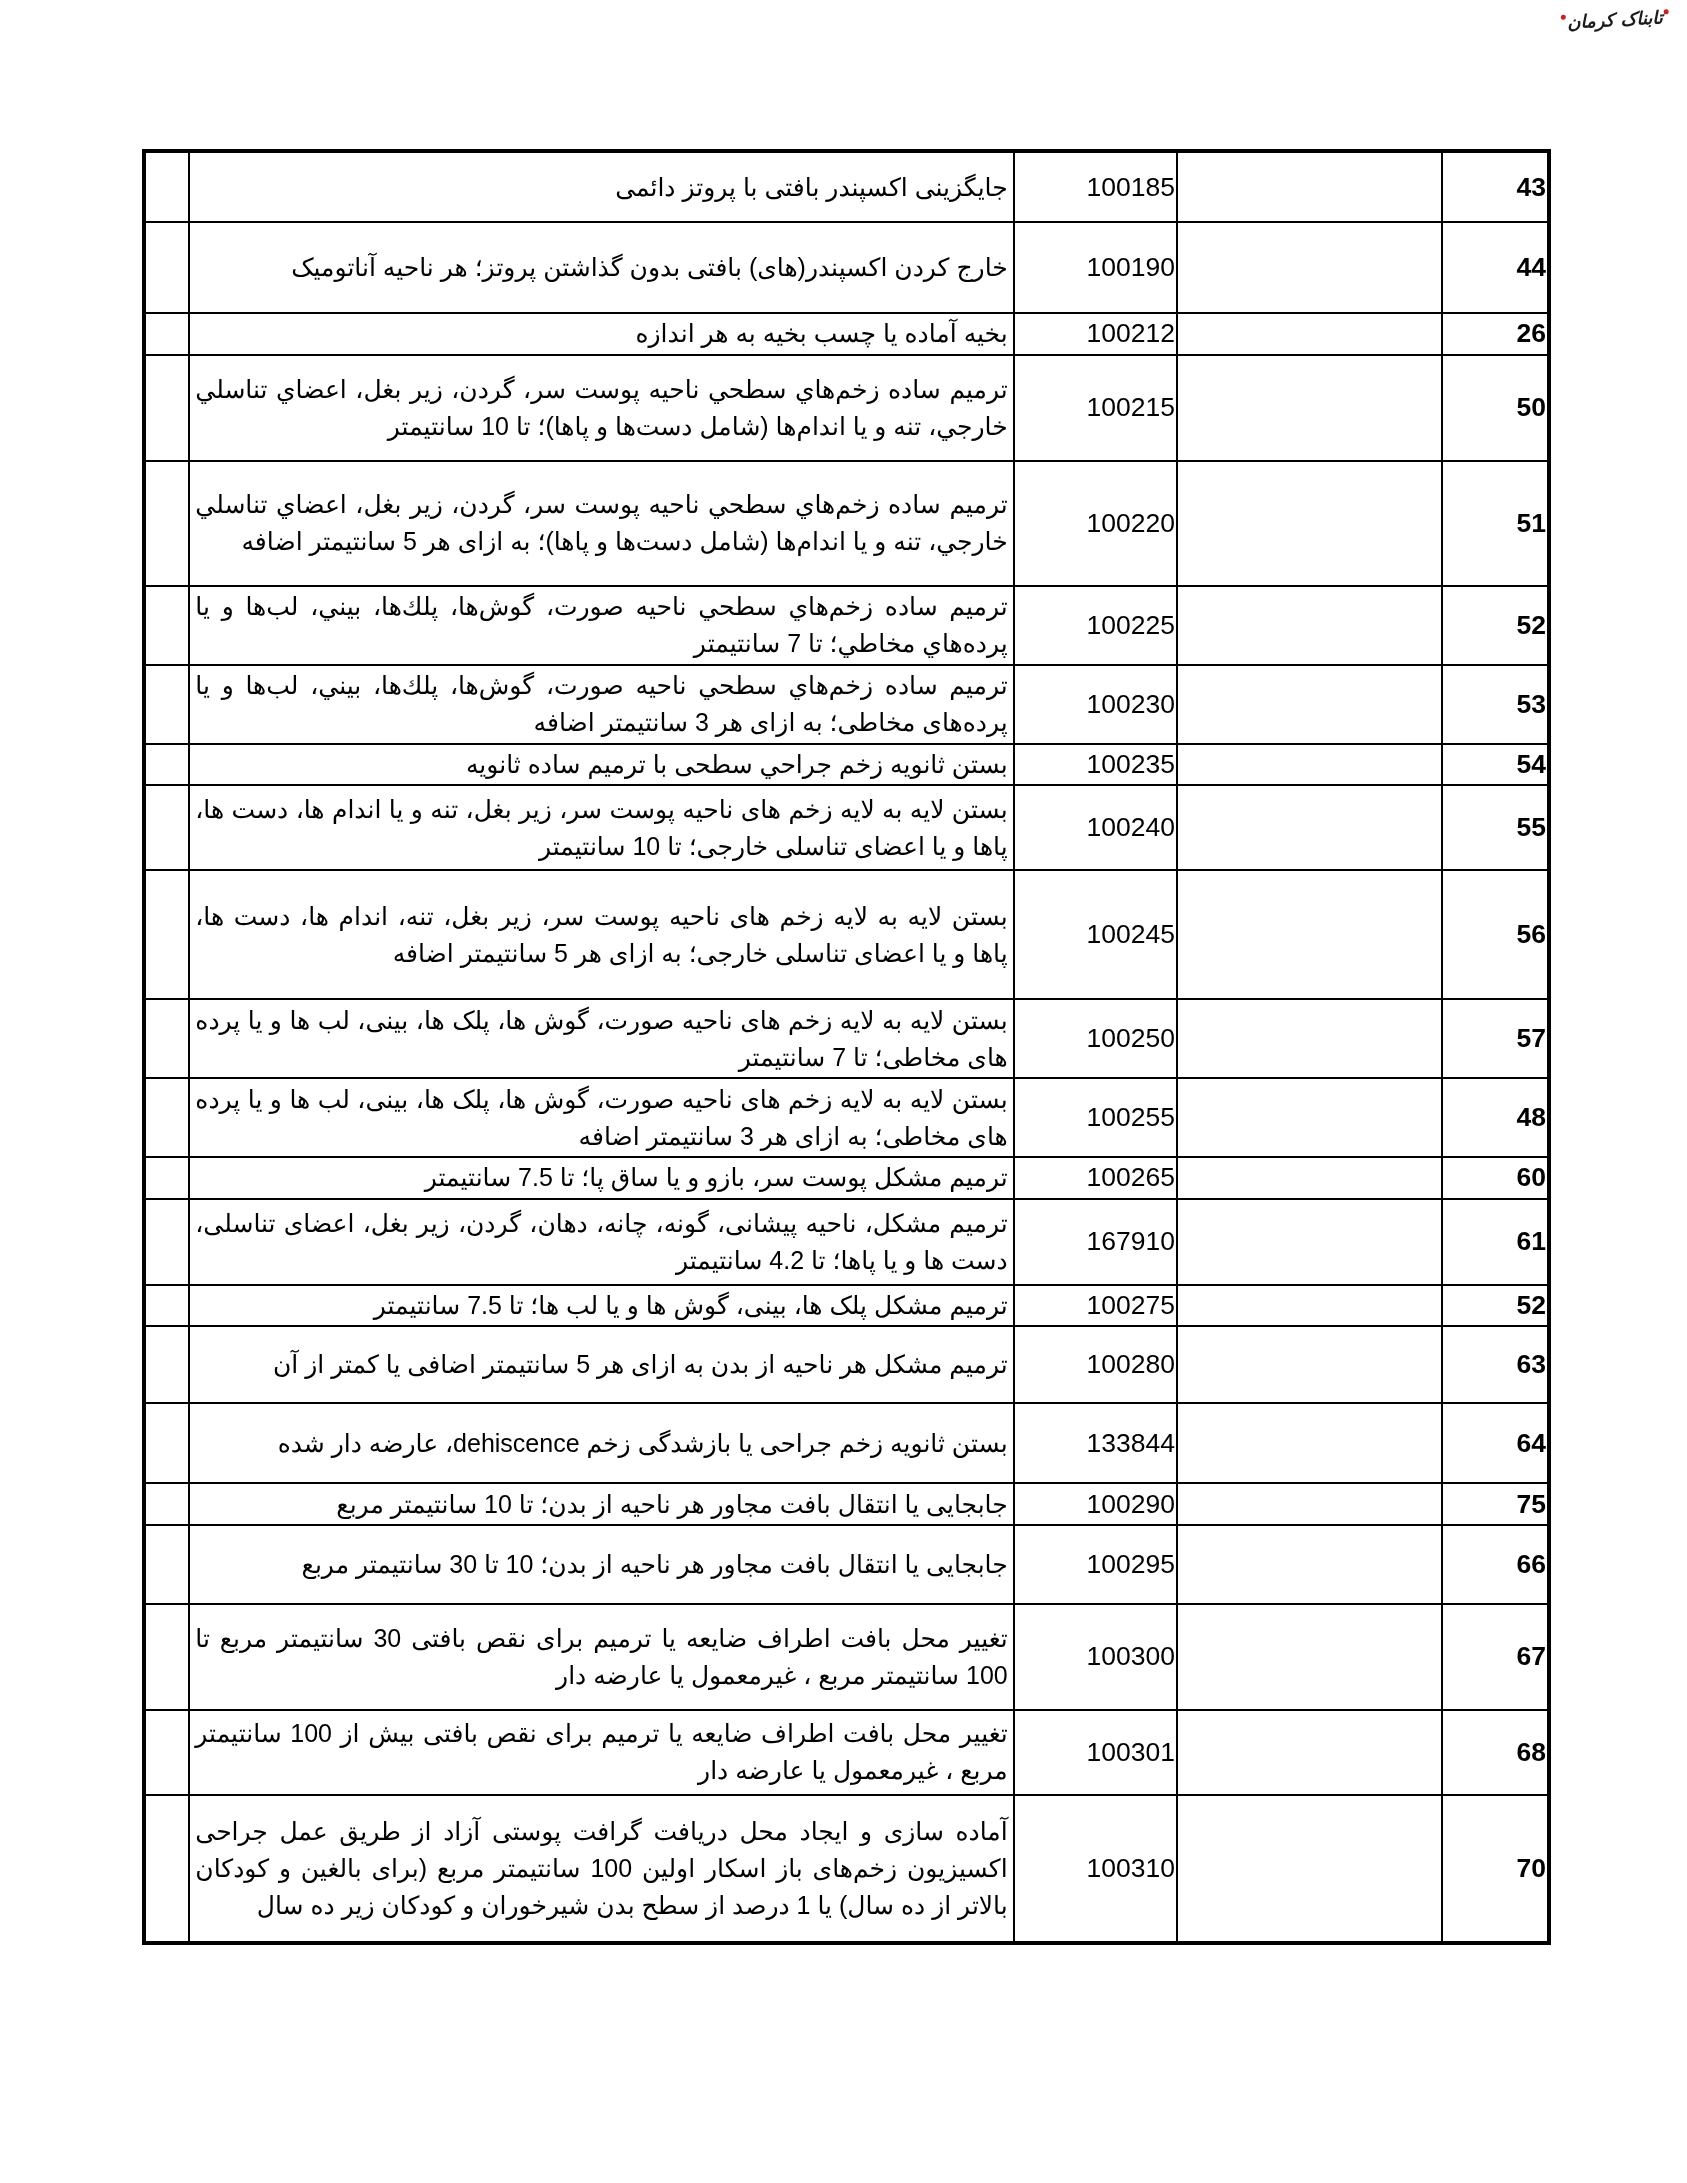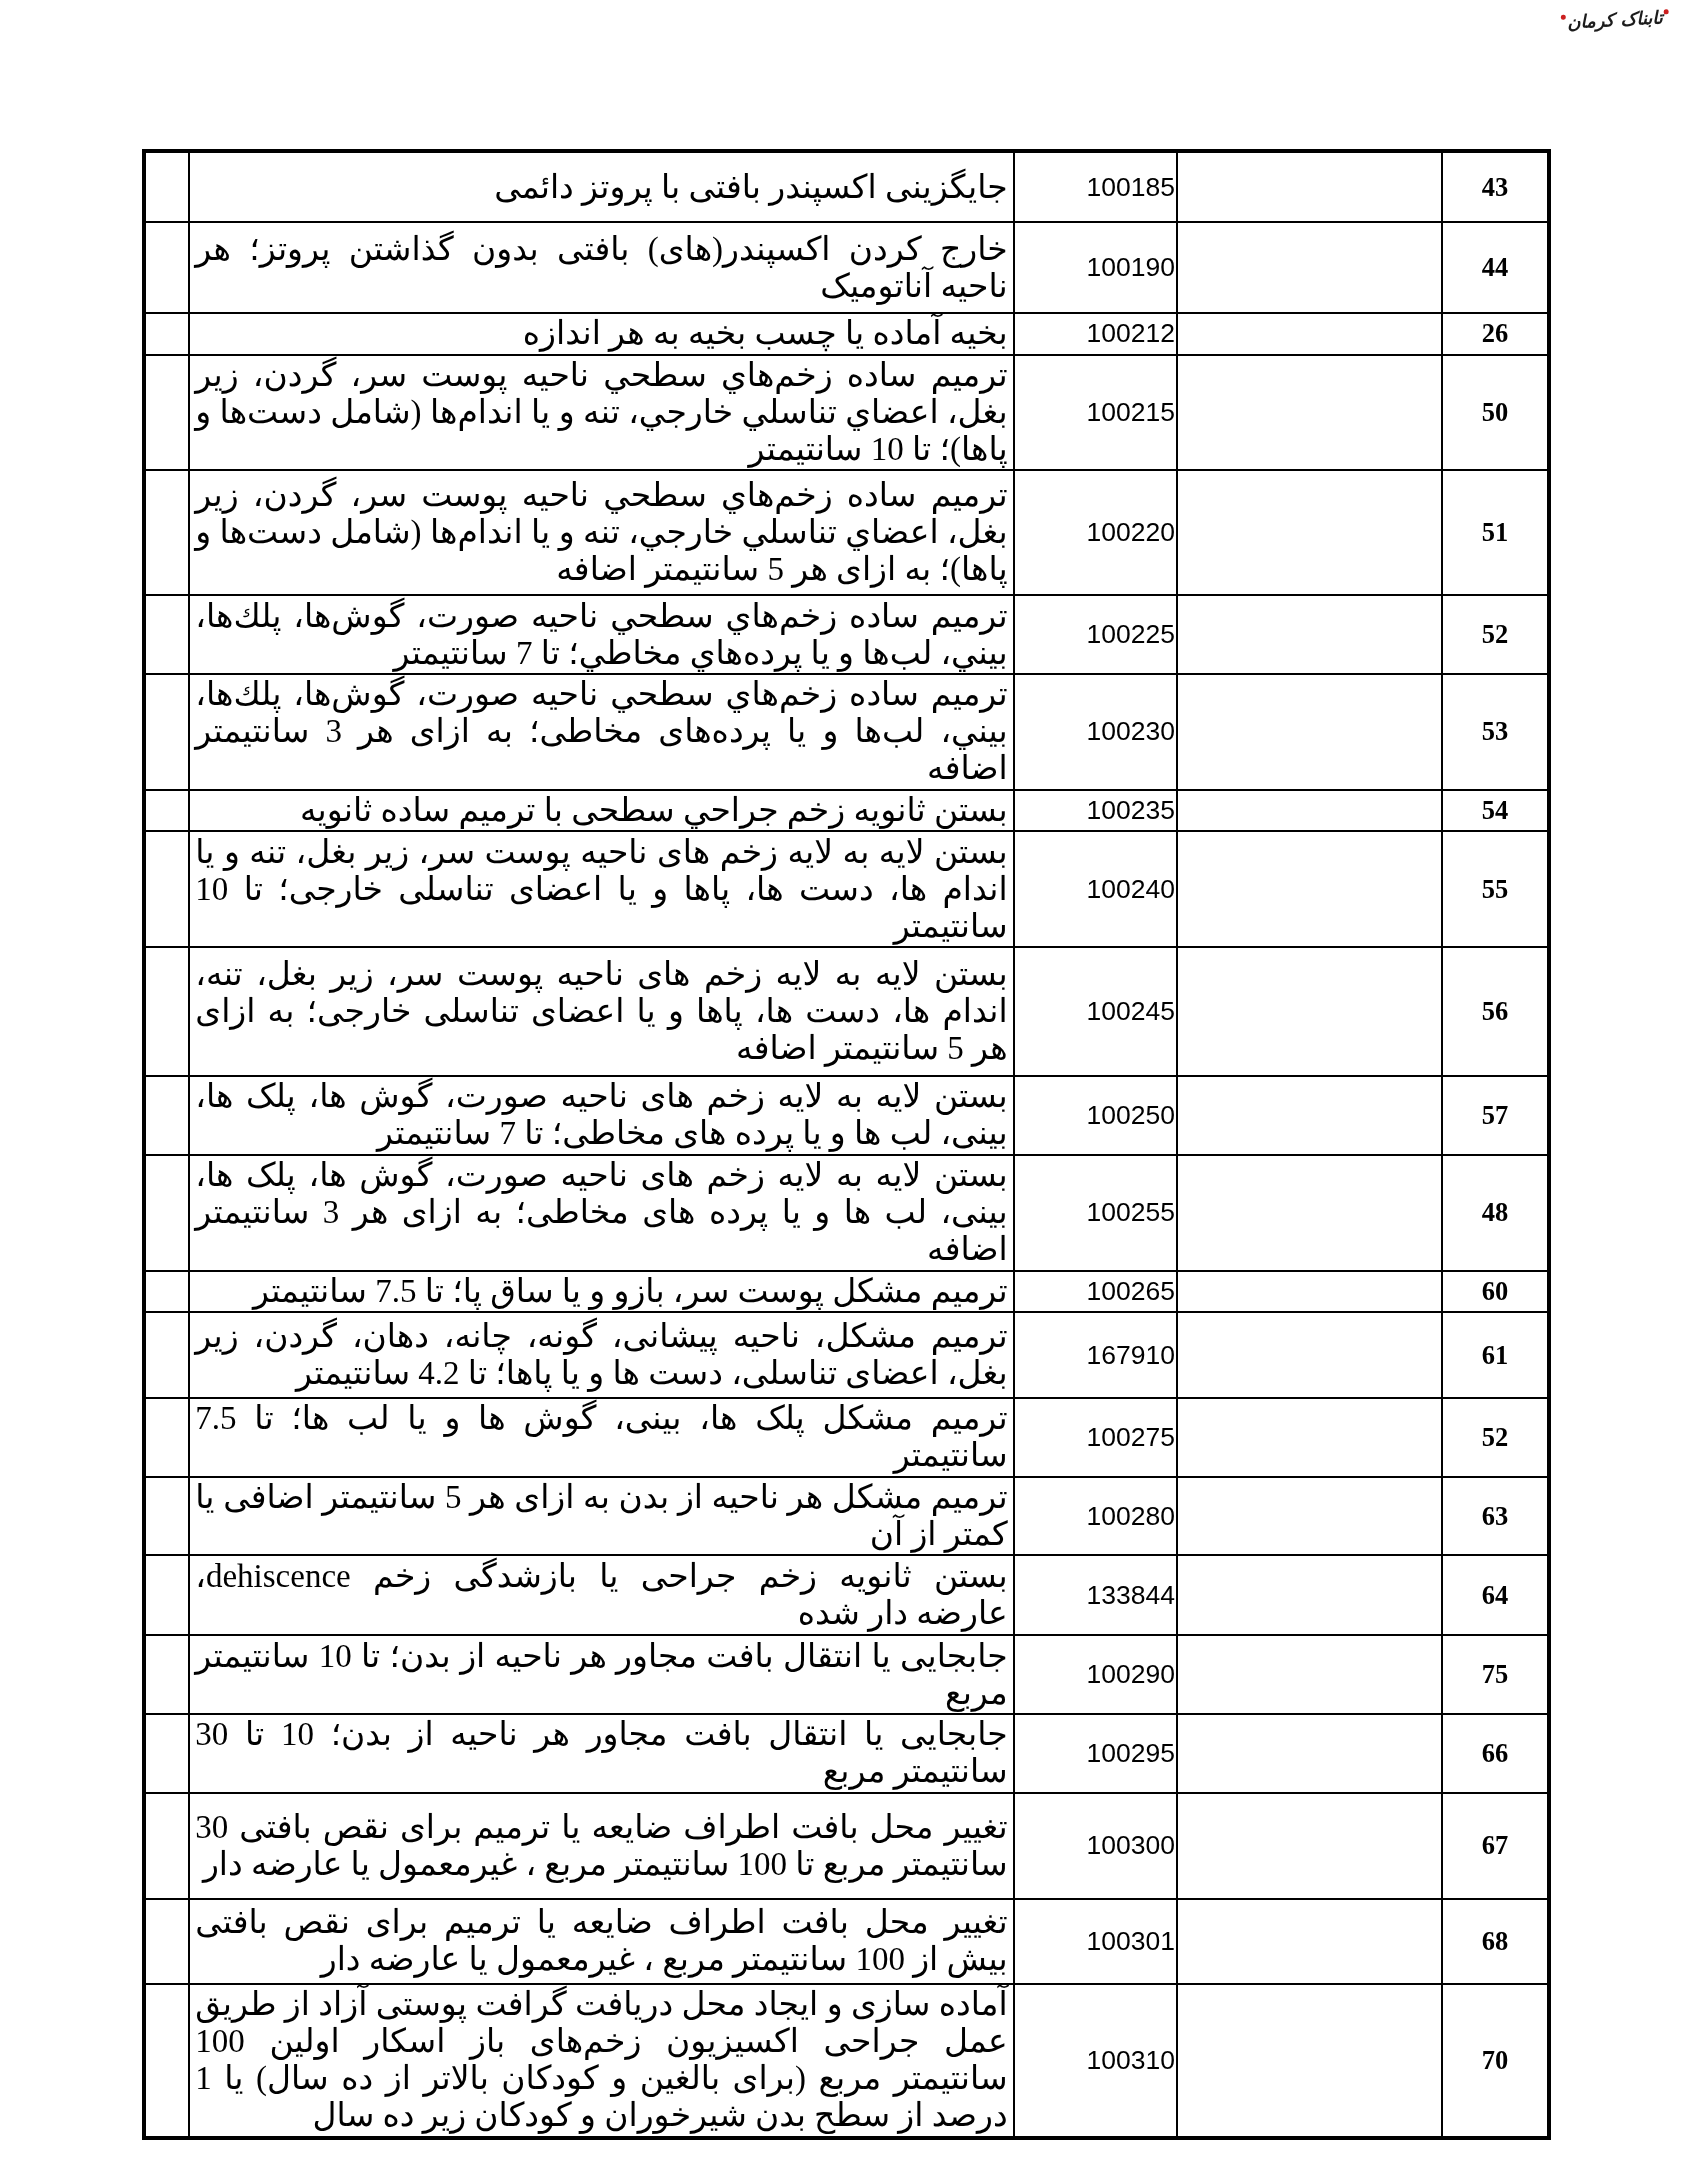--- a/index.html
+++ b/index.html
@@ -48,42 +48,42 @@
     border: 2.6px solid #000;
   }
   table.services {
     border-width: 4px;
   }
   td {
     vertical-align: middle;
     overflow: hidden;
   }
   td.c-num {
-    text-align: center;
-    font-family: Liberation Serif, serif;
+    text-align: right;
+    font-family: Liberation Sans, sans-serif;
     font-size: 26.5px;
     font-weight: bold;
     direction: ltr;
   }
   td.c-blank {
     background: #ffffff;
   }
   td.c-code {
     text-align: right;
     font-family: "Liberation Sans", sans-serif;
     font-size: 26.5px;
     font-weight: normal;
     direction: ltr;
   }
   td.c-desc {
     direction: rtl;
     text-align: justify;
     text-align-last: right;
-    font-family: Liberation Serif, serif;
-    font-size: 33px;
+    font-family: Liberation Sans, sans-serif;
+    font-size: 25px;
     line-height: 37px;
     padding: 1.3px 5.3px;
   }
   td.c-margin {
     background: #ffffff;
   }
 </style>
 </head>
 <body>
 

